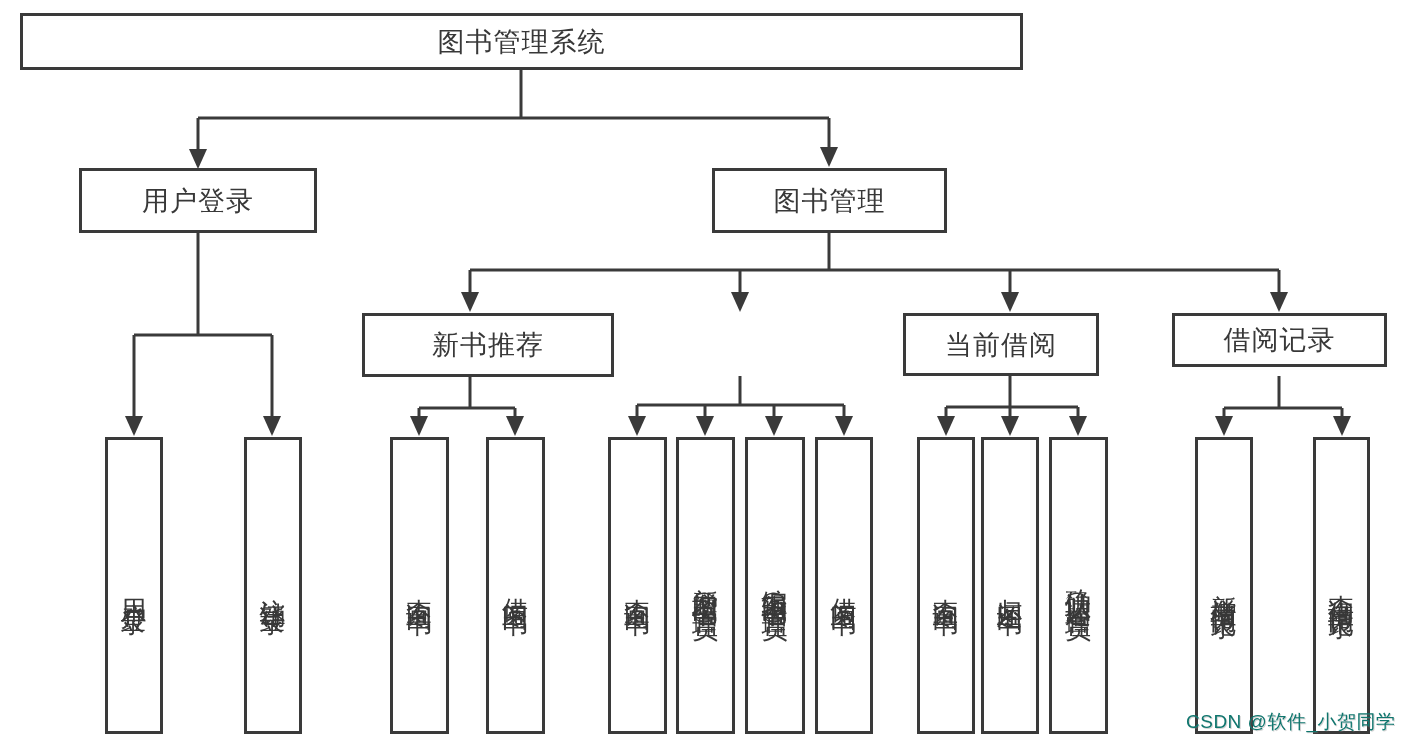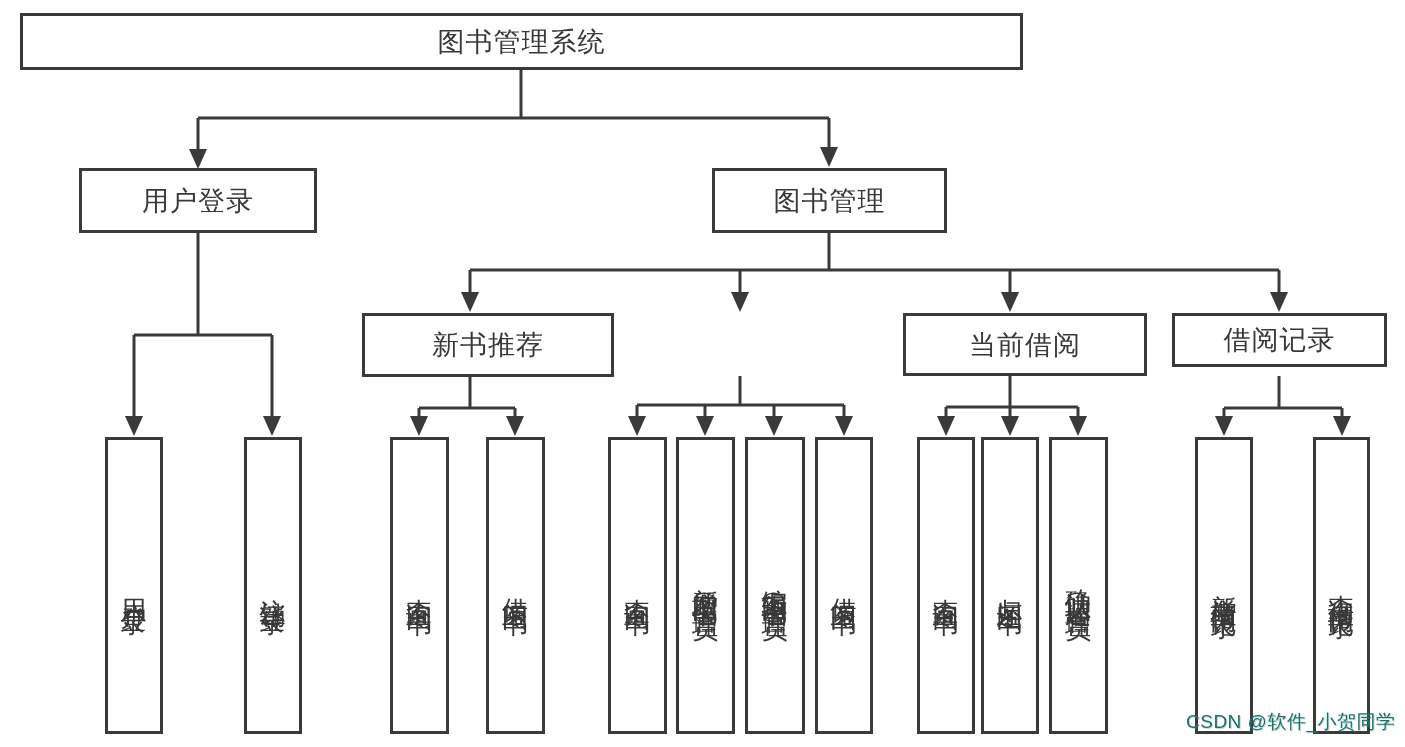--- a/index.html
+++ b/index.html
@@ -45,21 +45,21 @@
     letter-spacing: 4px;
     line-height: 1;
     text-align: center;
   }
   .root-box   { left: 20px;  top: 13px;  width: 1003px; height: 57px; }
   .n-login    { left: 79px;  top: 168px; width: 238px;  height: 65px; }
   .n-bookmgmt { left: 712px; top: 168px; width: 235px;  height: 65px; }
 
   .n-newbook  { left: 362px;  top: 313px; width: 252px; height: 64px; }
   .n-borrow   { left: 632px;  top: 313px; width: 216px; height: 63px; }
-  .n-current  { left: 903px;  top: 313px; width: 244px; height: 63px; }
+  .n-current  { left: 903px;  top: 313px; width: 196px; height: 63px; }
   .n-records  { left: 1172px; top: 313px; width: 215px; height: 54px; }
 
   .leaf { top: 437px; height: 297px; }
   .lf1  { left: 105px;  width: 58px; }
   .lf2  { left: 244px;  width: 58px; }
   .lf3  { left: 390px;  width: 59px; }
   .lf4  { left: 486px;  width: 59px; }
   .lf5  { left: 608px;  width: 59px; }
   .lf6  { left: 676px;  width: 59px; letter-spacing: 3px; font-size: 25px; }
   .lf7  { left: 745px;  width: 60px; letter-spacing: 3px; font-size: 25px; }

